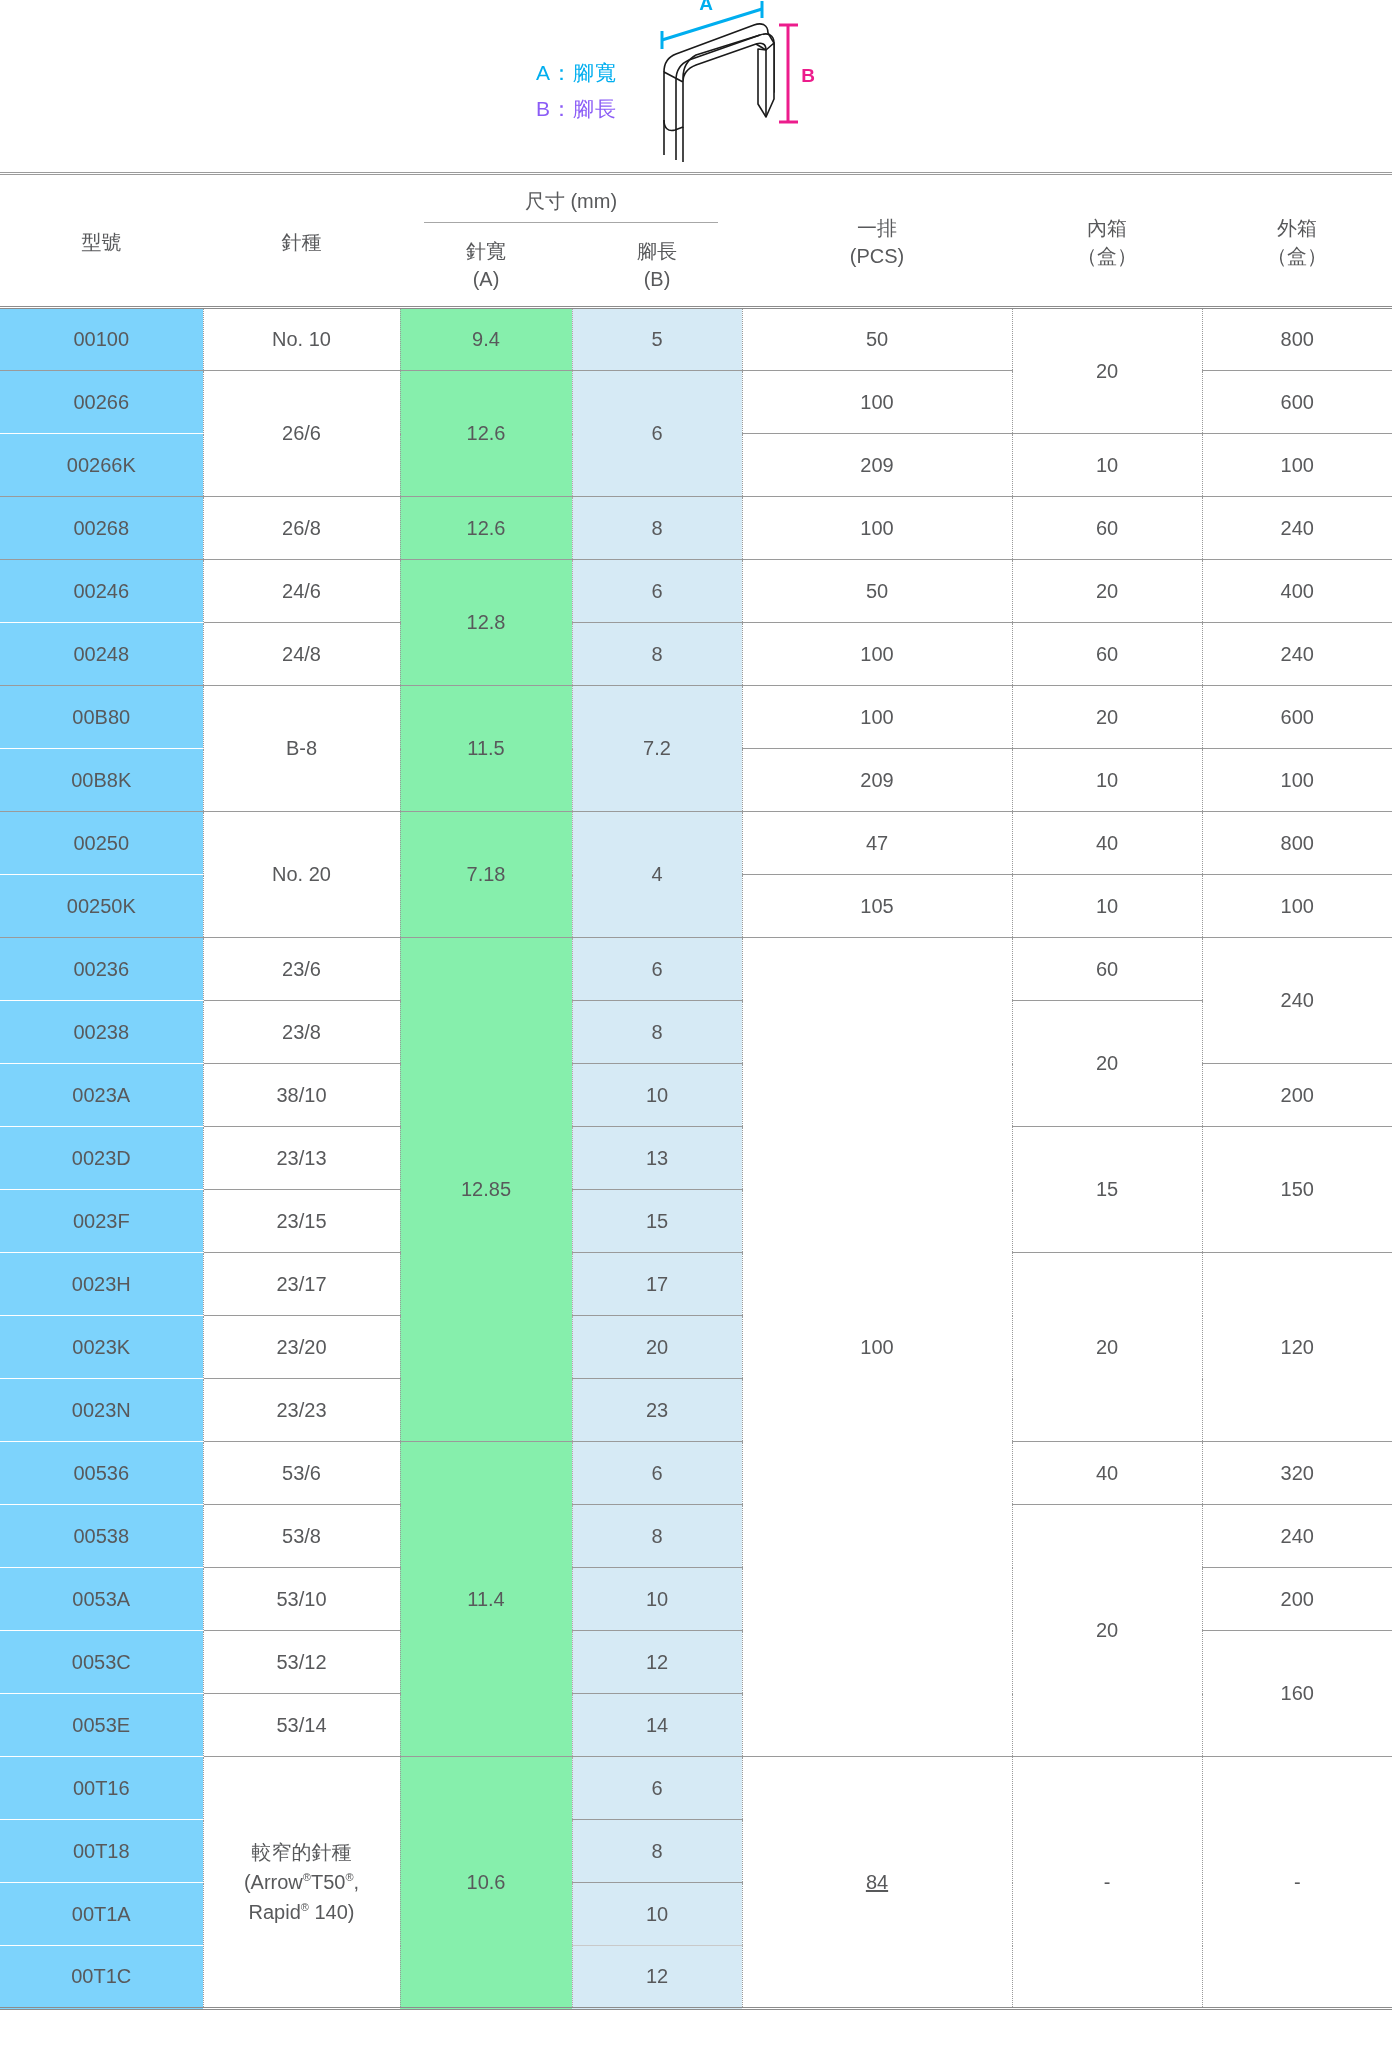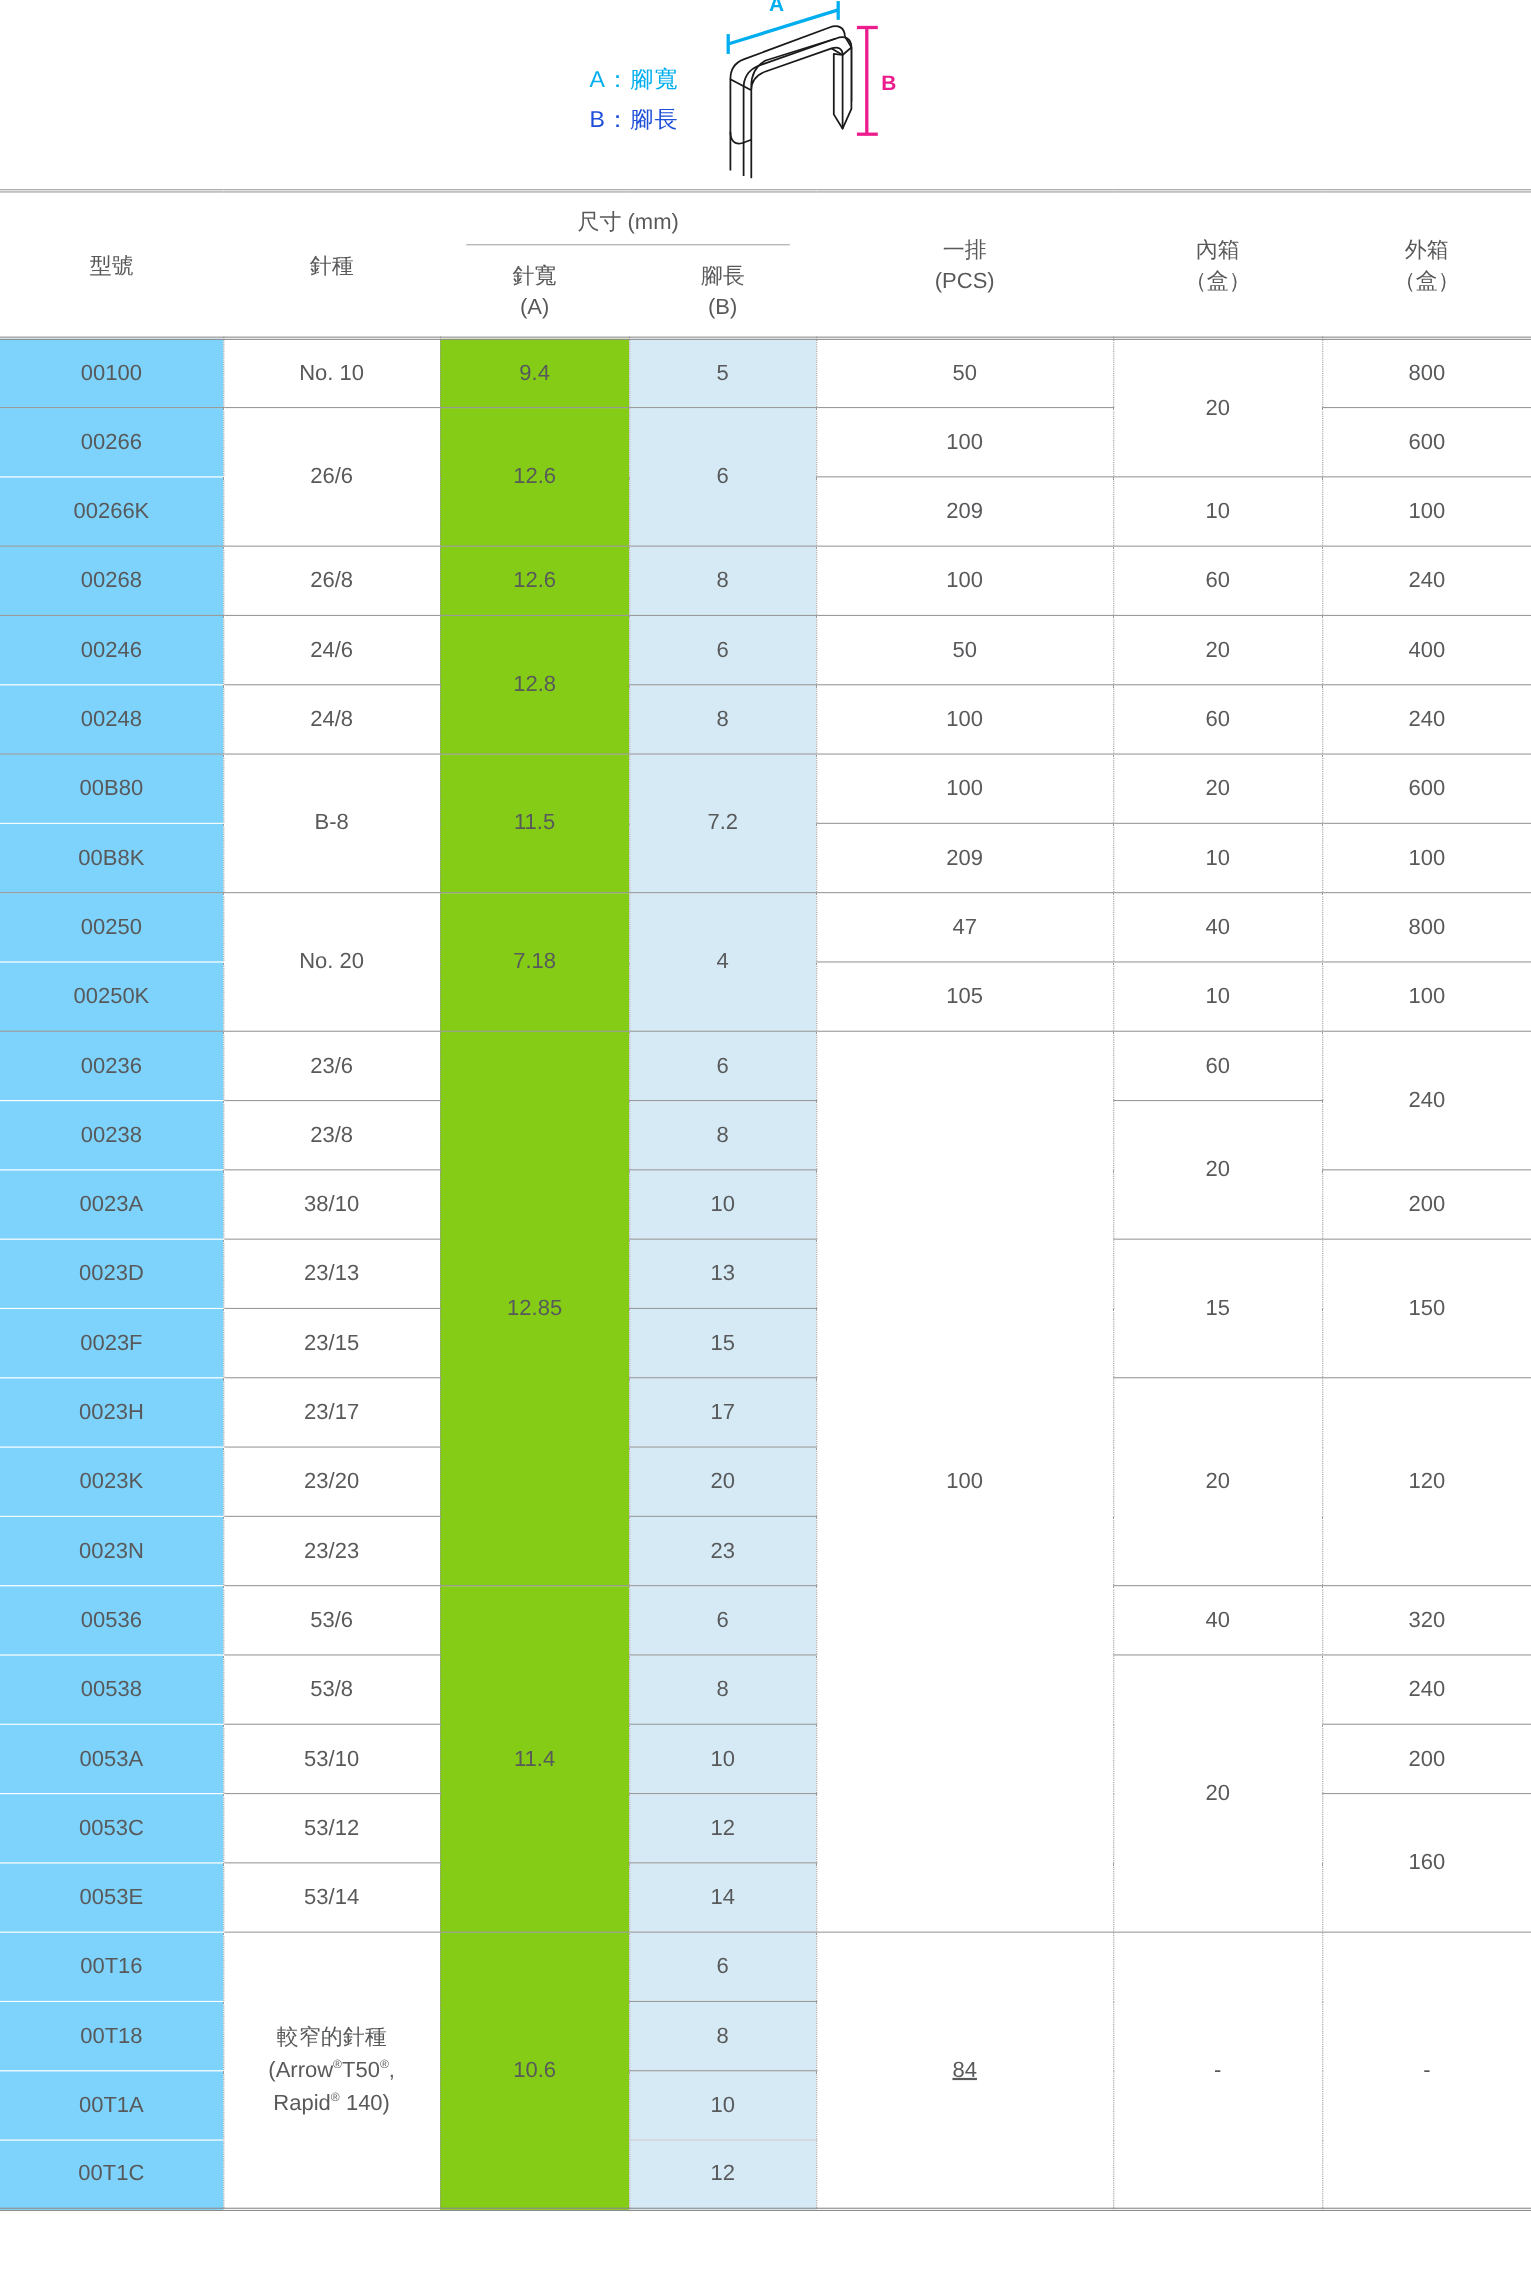--- a/index.html
+++ b/index.html
@@ -20,21 +20,21 @@
   .legend {
     position: absolute;
     left: 536px;
     top: 55px;
     font-size: 21px;
     font-weight: normal;
     line-height: 36px;
     letter-spacing: 1px;
   }
   .legend .row-a { color: #00AEEF; }
-  .legend .row-b { color: #1d4ed8; }
+  .legend .row-b { color: #8b5cf6; }
 
   .staple-wrap {
     position: absolute;
     left: 650px;
     top: 0px;
     width: 260px;
     height: 170px;
   }
 
   
@@ -82,21 +82,21 @@
   tbody tr { height: 63px; }
   tbody td { height: 63px; }
 
   td.model {
     background: #7dd3fc;
     border-bottom: 1px solid #ffffff;
     font-size: 20px;
   }
 
   td.type   { border-right: 1px dotted #9a9a9a; border-left: 1px dotted #9a9a9a; }
-  td.cola   { background: #84cc16; border-right: 1px dotted #b9a3ab; }
+  td.cola   { background: #86efac; border-right: 1px dotted #b9a3ab; }
   td.colb   { background: #d6eaf5; border-right: 1px dotted #9a9a9a; }
   td.rowpcs { border-right: 1px dotted #9a9a9a; }
   td.inner  { border-right: 1px dotted #9a9a9a; }
   td.outer  { }
 
   
   .sep-strong { border-bottom: 1.6px solid #9a9a9a; }
   .sep-light  { border-bottom: 1px solid #c9c9c9; }
 
   tr.grp-line > td { border-bottom: 1.6px solid #9a9a9a; }

